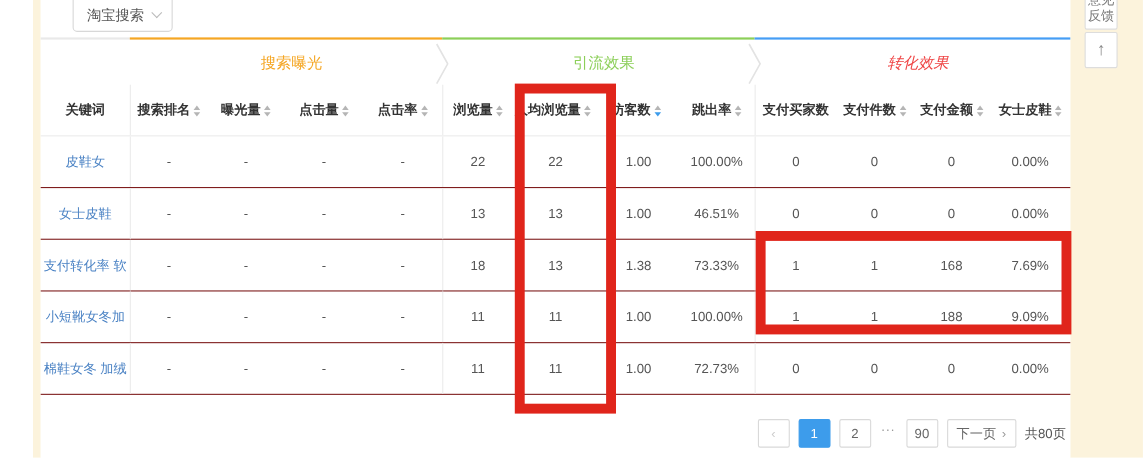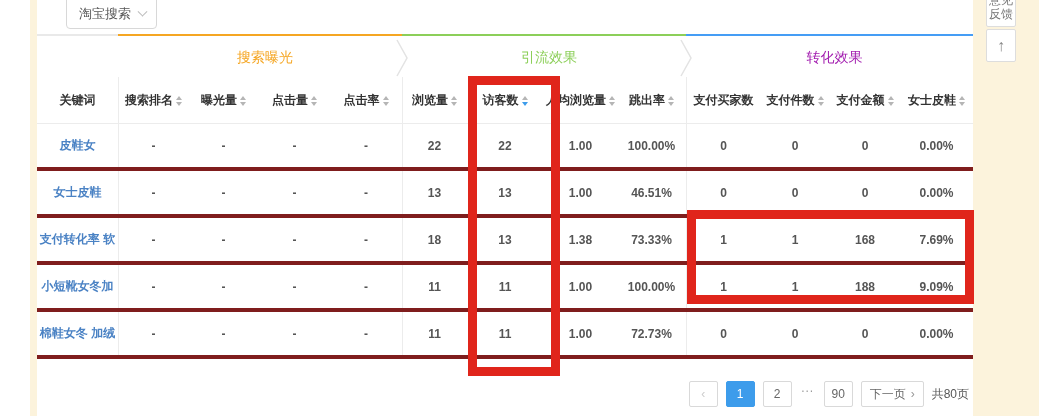--- a/index.html
+++ b/index.html
@@ -36,21 +36,21 @@
   .header-row { display:flex; height:47px; align-items:flex-end; border-bottom:1px solid #ececec; }
   .hcell { display:flex; align-items:center; justify-content:center; gap:3px;
     font-weight:bold; font-size:12px; color:#333; height:100%; cursor:default; }
   .hcell.sortable { cursor:pointer; }
   .sort { display:inline-flex; flex-direction:column; gap:2px; margin-top:1px; }
   .tri { width:0; height:0; border-left:3.5px solid transparent; border-right:3.5px solid transparent; }
   .tri.up { border-bottom:4px solid #b5b5b5; }
   .tri.down { border-top:4px solid #b5b5b5; }
   .tri.down.active { border-top-color:#3d9ceb; }
 
-  .drow { display:flex; height:47px; align-items:center; border-bottom:4px solid #7f1d1d;font-weight:bold; }
+  .drow { display:flex; height:47px; align-items:center; border-bottom:1px solid #7f1d1d; }
   .dcell { display:flex; align-items:center; justify-content:center; font-size:12px; color:#555; height:100%; }
   .kw { color:#4a82c4; cursor:pointer; }
   .vline { border-left:1px solid #ececec; }
 
   
   .c0{width:81px}.c1{width:70px}.c2{width:71px}.c3{width:71px}.c4{width:72px}
   .c5{width:64px}.c6{width:78px}.c7{width:73px}.c8{width:69px}
   .c9{width:74px}.c10{width:70px}.c11{width:70px}.c12{width:73px}
 
   
@@ -97,21 +97,21 @@
     <div class="gcell g0"></div>
     <div class="gcell g1" id="group-0" style="color: rgb(245, 166, 35); border-top: 2px solid rgb(245, 166, 35);">
       <span>搜索曝光</span>
     </div>
     <div class="gcell g2" id="group-1" style="color: rgb(140, 207, 89); border-top: 2px solid rgb(140, 207, 89);">
       <svg class="gsep" width="12" height="38">
         <polyline points="1,37 11,19 1,1" fill="none" stroke="#e3e3e3" stroke-width="1.5"></polyline>
       </svg>
       <span>引流效果</span>
     </div>
-    <div class="gcell g3" id="group-2" style="color: #a21caf; border-top: 2px solid rgb(69, 157, 245);">
+    <div class="gcell g3" id="group-2" style="color: #ef4444; border-top: 2px solid rgb(69, 157, 245); font-style: italic;">
       <svg class="gsep" width="12" height="38">
         <polyline points="1,37 11,19 1,1" fill="none" stroke="#e3e3e3" stroke-width="1.5"></polyline>
       </svg>
       <span>转化效果</span>
     </div>
   </div>
 
   <div class="header-row" id="header-row">
       <div class="hcell c0">
         <span>关键词</span>
@@ -144,32 +144,32 @@
           <span class="tri down"></span>
         </span>
       </div>
       <div class="hcell c5 vline sortable">
         <span>浏览量</span>
         <span class="sort">
           <span class="tri up"></span>
           <span class="tri down"></span>
         </span>
       </div>
+      <div class="hcell c7 sortable">
+        <span>人均浏览量</span>
+        <span class="sort">
+          <span class="tri up"></span>
+          <span class="tri down"></span>
+        </span>
+      </div>
       <div class="hcell c6 sortable">
         <span>访客数</span>
         <span class="sort">
           <span class="tri up"></span>
           <span class="tri down active"></span>
-        </span>
-      </div>
-      <div class="hcell c7 sortable">
-        <span>人均浏览量</span>
-        <span class="sort">
-          <span class="tri up"></span>
-          <span class="tri down"></span>
         </span>
       </div>
       <div class="hcell c8 sortable">
         <span>跳出率</span>
         <span class="sort">
           <span class="tri up"></span>
           <span class="tri down"></span>
         </span>
       </div>
       <div class="hcell c9 vline">

